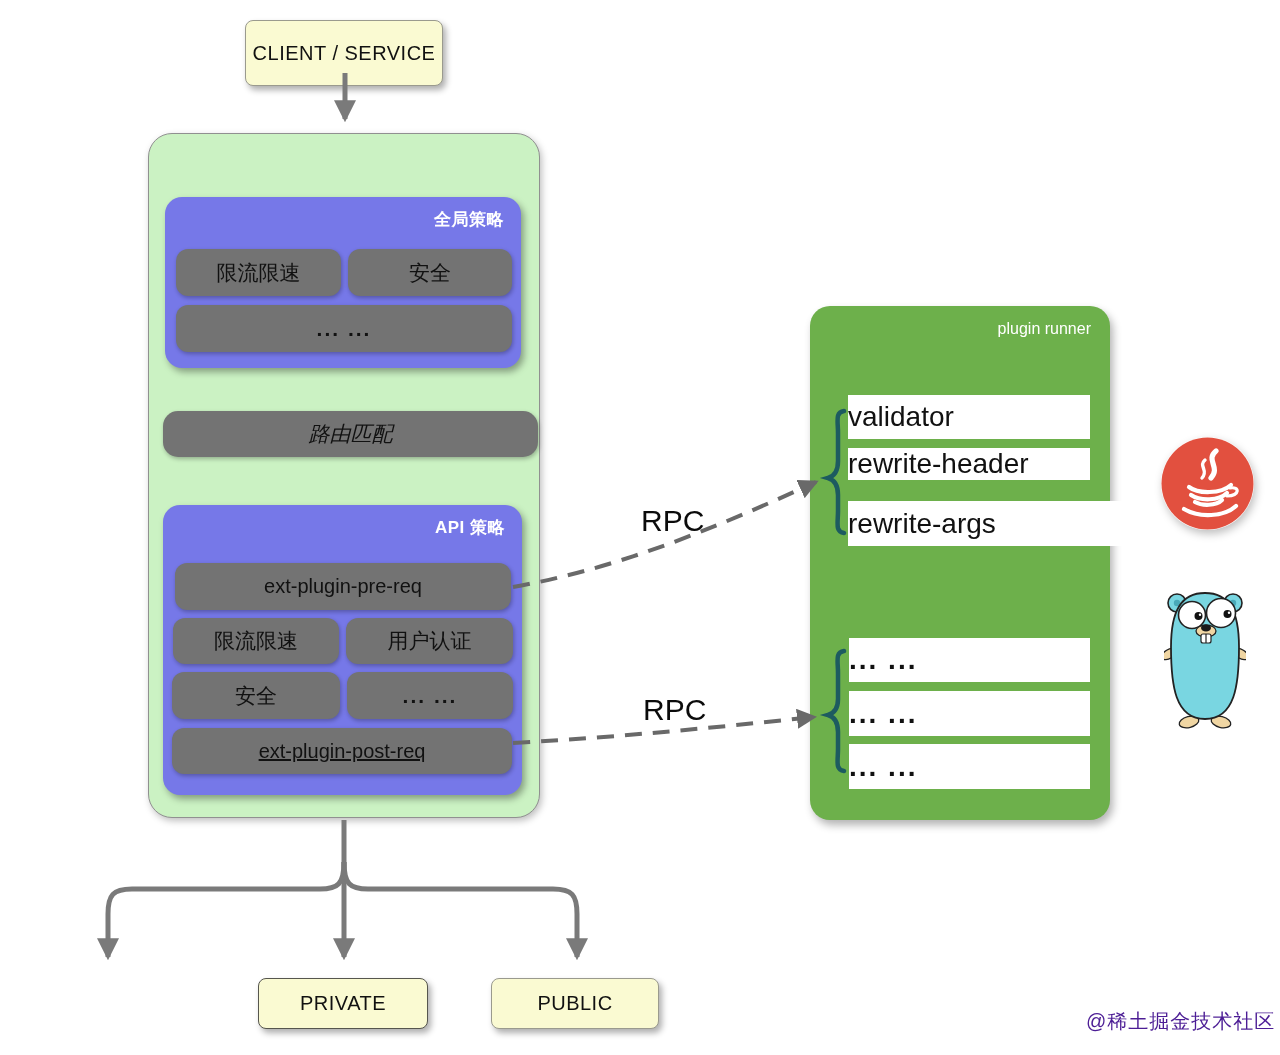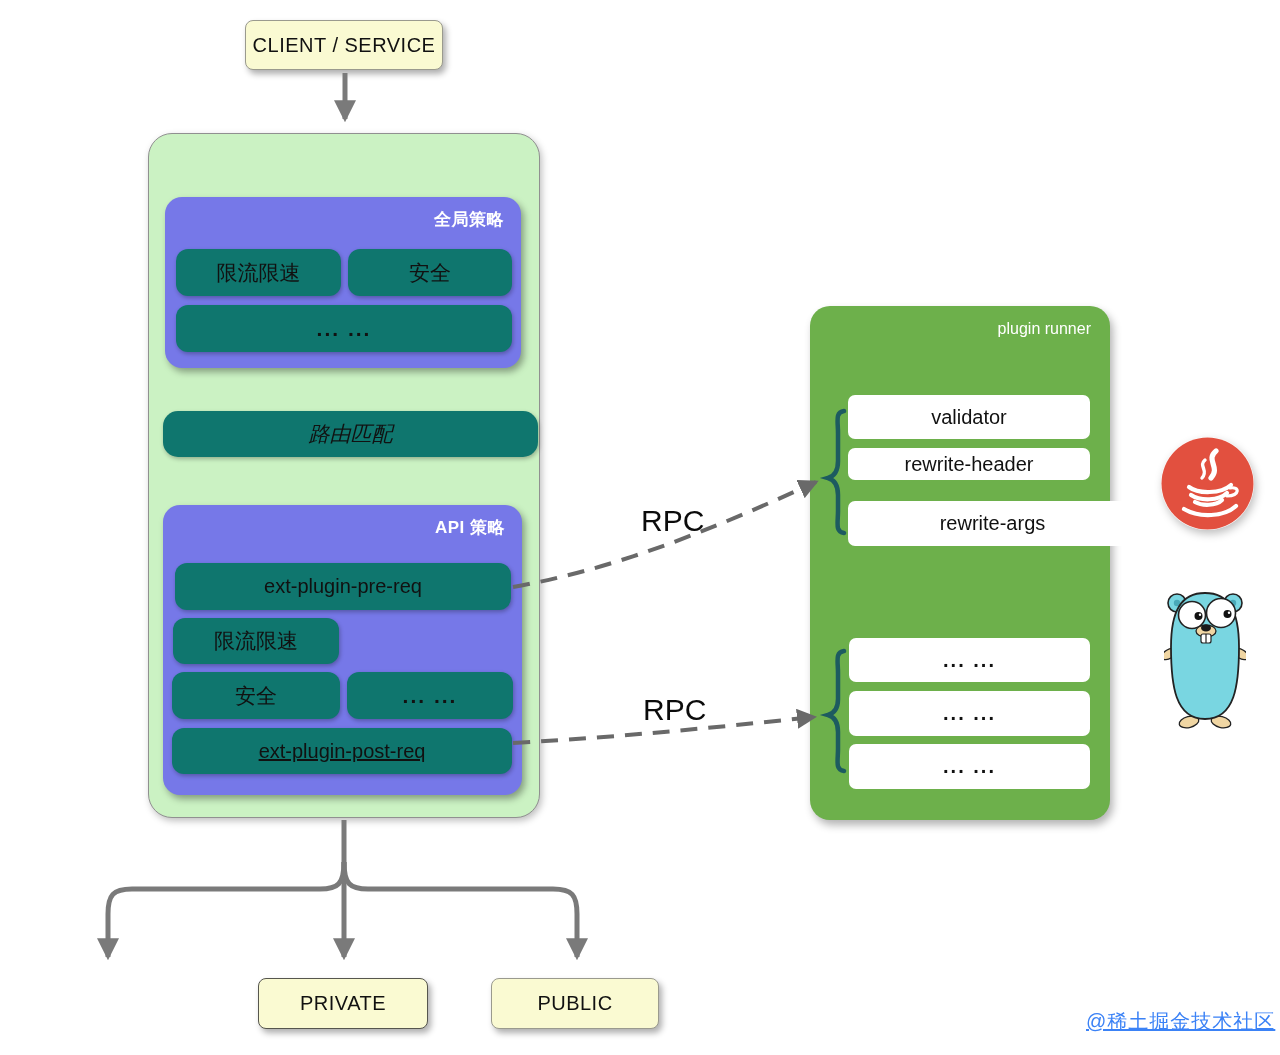--- a/index.html
+++ b/index.html
@@ -24,21 +24,21 @@
     background: #fafad2;
     border: 1.5px solid #9a9a8e;
     border-radius: 8px;
     box-shadow: 3px 4px 6px rgba(0,0,0,0.32);
     display: flex; align-items: center; justify-content: center;
     font-size: 20px;
     letter-spacing: 0.5px;
     z-index: 3;
   }
   .yellow-box.dark-border { border-color: #56564e; }
-  #client-box { left: 245px; top: 20px; width: 198px; height: 50px; }
+  #client-box { left: 245px; top: 20px; width: 198px; height: 66px; }
   #partner-box { left: 22px;  top: 978px; width: 172px; height: 51px; }
   #private-box { left: 258px; top: 978px; width: 170px; height: 51px; }
   #public-box  { left: 491px; top: 978px; width: 168px; height: 51px; }
 
   #gateway-panel {
     position: absolute;
     left: 148px; top: 133px;
     width: 392px; height: 685px;
     background: #cbf2c3;
     border: 1.5px solid #909090;
@@ -58,21 +58,21 @@
   .purple-title {
     position: absolute;
     top: 11px; right: 17px;
     color: #ffffff;
     font-weight: 700;
     font-size: 17px;
     letter-spacing: 0.5px;
   }
   .white-box {
     position: absolute;
-    background: #0f766e;
+    background: #737373;
     border-radius: 12px;
     box-shadow: 1px 2px 4px rgba(0,0,0,0.28);
     display: flex; align-items: center; justify-content: center;
     font-size: 21px;
     z-index: 4;
   }
   .dots { font-weight: 700; letter-spacing: 2px; }
 
   
   #gp-rate { left: 176px; top: 249px; width: 165px; height: 47px; }
@@ -100,23 +100,23 @@
   }
   #runner-title {
     position: absolute;
     top: 14px; right: 19px;
     color: #ffffff;
     font-size: 16px;
   }
   .runner-box {
     position: absolute;
     background: #ffffff;
-    border-radius: 7px;
-    display: flex; align-items: center; justify-content: center;
-    font-size: 20px;
+    border-radius: 0;
+    display: flex; align-items: center; justify-content: flex-start;
+    font-size: 28px;
     z-index: 4;
   }
   #rb-0 { left: 848px; top: 395px; width: 242px; height: 44px; }
   #rb-1 { left: 848px; top: 448px; width: 242px; height: 32px; }
   #rb-2 { left: 848px; top: 501px; width: 289px; height: 45px; }
   #rb-3 { left: 849px; top: 638px; width: 241px; height: 44px; }
   #rb-4 { left: 849px; top: 691px; width: 241px; height: 45px; }
   #rb-5 { left: 849px; top: 744px; width: 241px; height: 45px; }
 
   .rpc-label {
@@ -139,24 +139,23 @@
   #gopher-icon-wrap {
     position: absolute;
     left: 1164px; top: 588px;
     width: 82px; height: 146px;
     z-index: 3;
   }
   #watermark {
     position: absolute;
     left: 1086px; top: 1008px;
     font-size: 20px;
-    color: #3b82f6;
+    color: #4c1d95;
     letter-spacing: 1px;
     z-index: 20;
-    text-decoration: underline;
   }
 </style>
 </head>
 <body>
 
 <div id="canvas">
 
   <svg id="wires" viewBox="0 0 1280 1055" xmlns="http://www.w3.org/2000/svg">
     <defs>
       <marker id="arrowSolid" viewBox="0 0 10 10" refX="8.5" refY="5" markerWidth="4.4" markerHeight="4.4" orient="auto-start-reverse">
@@ -204,20 +203,23 @@
   </div>
 
   <div class="purple-box" id="api-policy">
     <span class="purple-title">API 策略</span>
   </div>
   <div class="white-box" id="ap-pre">
     <span>ext-plugin-pre-req</span>
   </div>
   <div class="white-box" id="ap-rate">
     <span>限流限速</span>
+  </div>
+  <div class="white-box" id="ap-auth">
+    <span>用户认证</span>
   </div>
   <div class="white-box" id="ap-sec">
     <span>安全</span>
   </div>
   <div class="white-box" id="ap-more">
     <span class="dots">... ...</span>
   </div>
   <div class="white-box" id="ap-post">
     <span>ext-plugin-post-req</span>
   </div>

